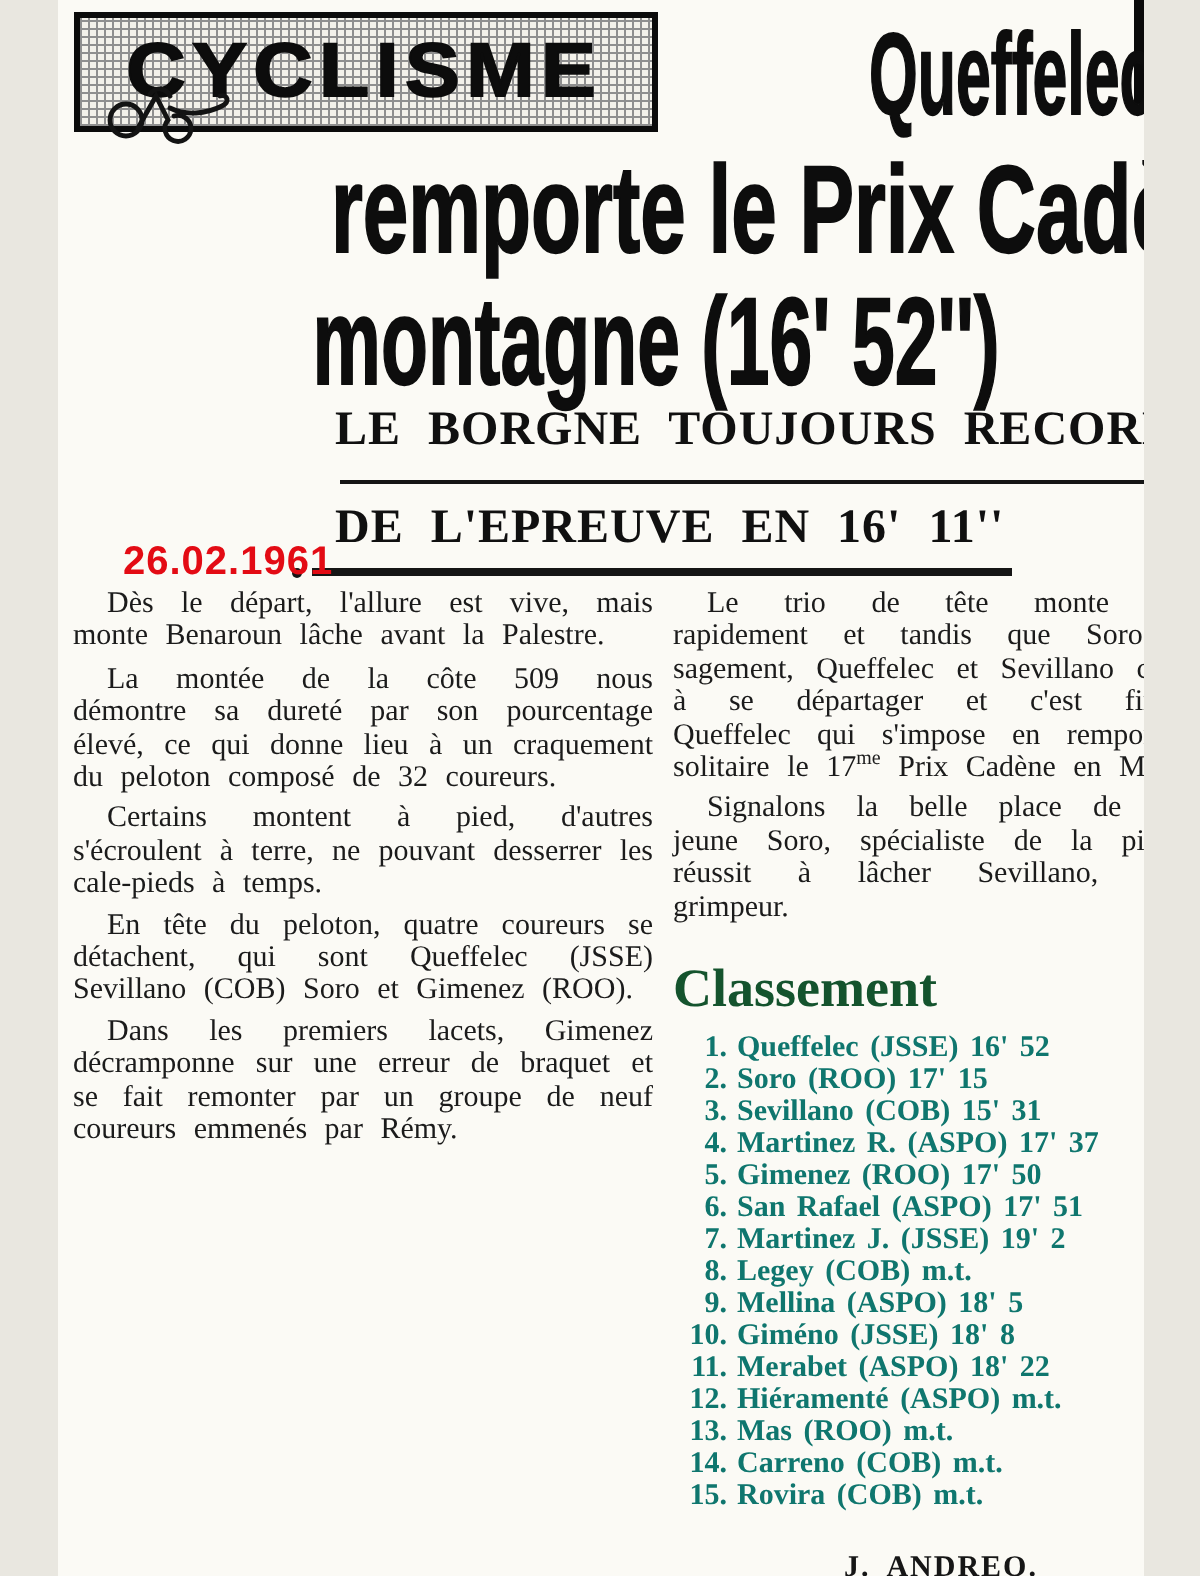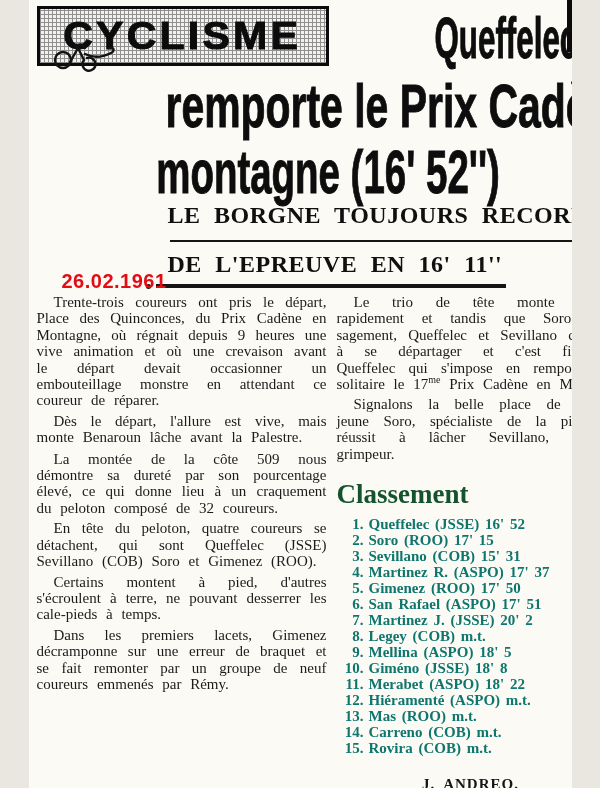--- a/index.html
+++ b/index.html
@@ -100,42 +100,41 @@
 
   <div class="sub sub1">LE BORGNE TOUJOURS RECORDMAN</div>
   <div class="rule1"></div>
   <div class="sub sub2">DE L'EPREUVE EN 16' 11''</div>
   <div class="rule2-dot"></div>
   <div class="rule2"></div>
 
   <div class="date-stamp" style="color: rgb(227, 11, 20);">26.02.1961</div>
 
   <div class="col col-1">
-    <p>Trente-trois coureurs ont pris le départ, Place des Quinconces, du Prix Cadène en Montagne, où régnait depuis 9 heures une vive animation et où une crevaison avant le départ devait occasionner un embouteillage monstre en attendant ce coureur de réparer.</p>
     <p>Dès le départ, l'allure est vive, mais monte Benaroun lâche avant la Palestre.</p>
     <p class="gap-top">La montée de la côte 509 nous démontre sa dureté par son pourcentage élevé, ce qui donne lieu à un craquement du peloton composé de 32 coureurs.</p>
+    <p>Certains montent à pied, d'autres s'écroulent à terre, ne pouvant desserrer les cale-pieds à temps.</p>
     <p>En tête du peloton, quatre coureurs se détachent, qui sont Queffelec (JSSE) Sevillano (COB) Soro et Gimenez (ROO).</p>
-    <p>Certains montent à pied, d'autres s'écroulent à terre, ne pouvant desserrer les cale-pieds à temps.</p>
     <p>Dans les premiers lacets, Gimenez décramponne sur une erreur de braquet et se fait remonter par un groupe de neuf coureurs emmenés par Rémy.</p>
   </div>
 
   <div class="col col-2">
     <p><span>Le trio de tête monte toujours rapidement et tandis que Soro monte sagement, Queffelec et Sevillano cherchent à se départager et c'est finalement Queffelec qui s'impose en remportant en solitaire le 17</span><sup class="ord">me</sup><span> Prix Cadène en Montagne.</span></p>
     <p><span>Signalons la belle place de 2</span><sup class="ord">me</sup><span> du jeune Soro, spécialiste de la piste, qui réussit à lâcher Sevillano, excellent grimpeur.</span></p>
 
     <div class="cl-title">Classement</div>
 
     <div>
       <div class="cl-row"><span class="cl-rank">1.</span><span>Queffelec</span> <span>(JSSE)</span> <span>16' 52</span></div>
       <div class="cl-row"><span class="cl-rank">2.</span><span>Soro</span> <span>(ROO)</span> <span>17' 15</span></div>
       <div class="cl-row"><span class="cl-rank">3.</span><span>Sevillano</span> <span>(COB)</span> <span>15' 31</span></div>
       <div class="cl-row"><span class="cl-rank">4.</span><span>Martinez R.</span> <span>(ASPO)</span> <span>17' 37</span></div>
       <div class="cl-row"><span class="cl-rank">5.</span><span>Gimenez</span> <span>(ROO)</span> <span>17' 50</span></div>
       <div class="cl-row"><span class="cl-rank">6.</span><span>San Rafael</span> <span>(ASPO)</span> <span>17' 51</span></div>
-      <div class="cl-row"><span class="cl-rank">7.</span><span>Martinez J.</span> <span>(JSSE)</span> <span>20' 2</span></div>
+      <div class="cl-row"><span class="cl-rank">7.</span><span>Martinez J.</span> <span>(JSSE)</span> <span>19' 2</span></div>
       <div class="cl-row"><span class="cl-rank">8.</span><span>Legey</span> <span>(COB)</span> <span>m.t.</span></div>
       <div class="cl-row"><span class="cl-rank">9.</span><span>Mellina</span> <span>(ASPO)</span> <span>18' 5</span></div>
       <div class="cl-row"><span class="cl-rank">10.</span><span>Giméno</span> <span>(JSSE)</span> <span>18' 8</span></div>
       <div class="cl-row"><span class="cl-rank">11.</span><span>Merabet</span> <span>(ASPO)</span> <span>18' 22</span></div>
       <div class="cl-row"><span class="cl-rank">12.</span><span>Hiéramenté</span> <span>(ASPO)</span> <span>m.t.</span></div>
       <div class="cl-row"><span class="cl-rank">13.</span><span>Mas</span> <span>(ROO)</span> <span>m.t.</span></div>
       <div class="cl-row"><span class="cl-rank">14.</span><span>Carreno</span> <span>(COB)</span> <span>m.t.</span></div>
       <div class="cl-row"><span class="cl-rank">15.</span><span>Rovira</span> <span>(COB)</span> <span>m.t.</span></div>
     </div>
 

